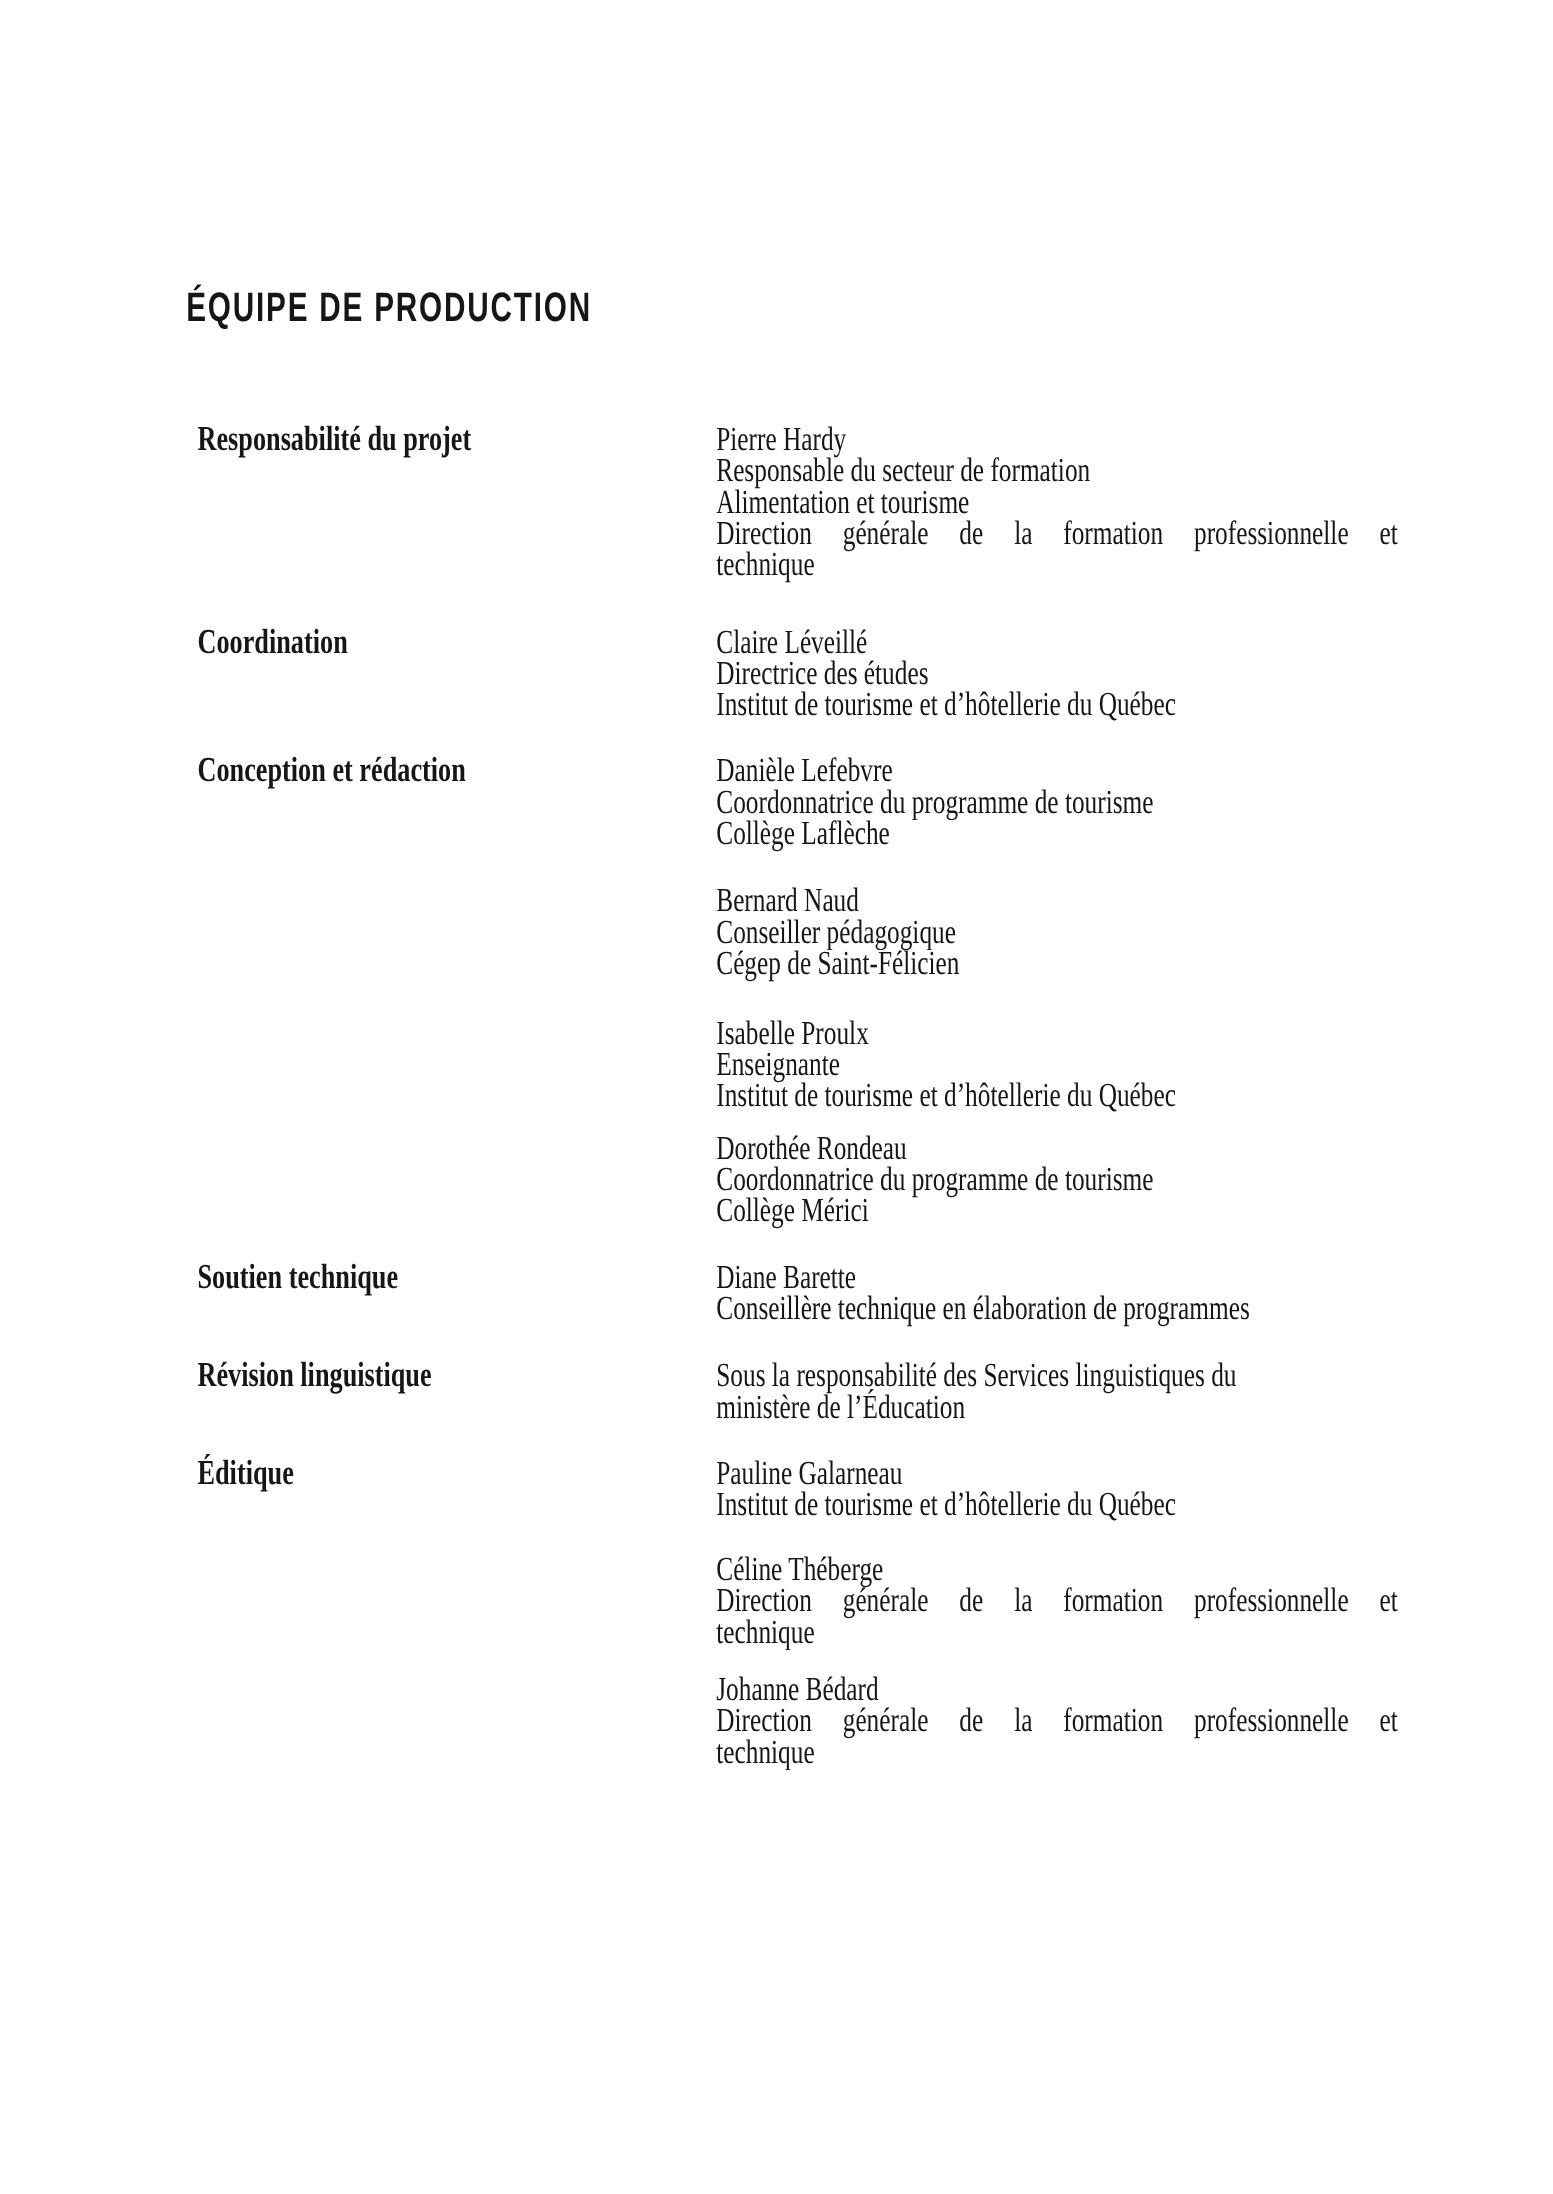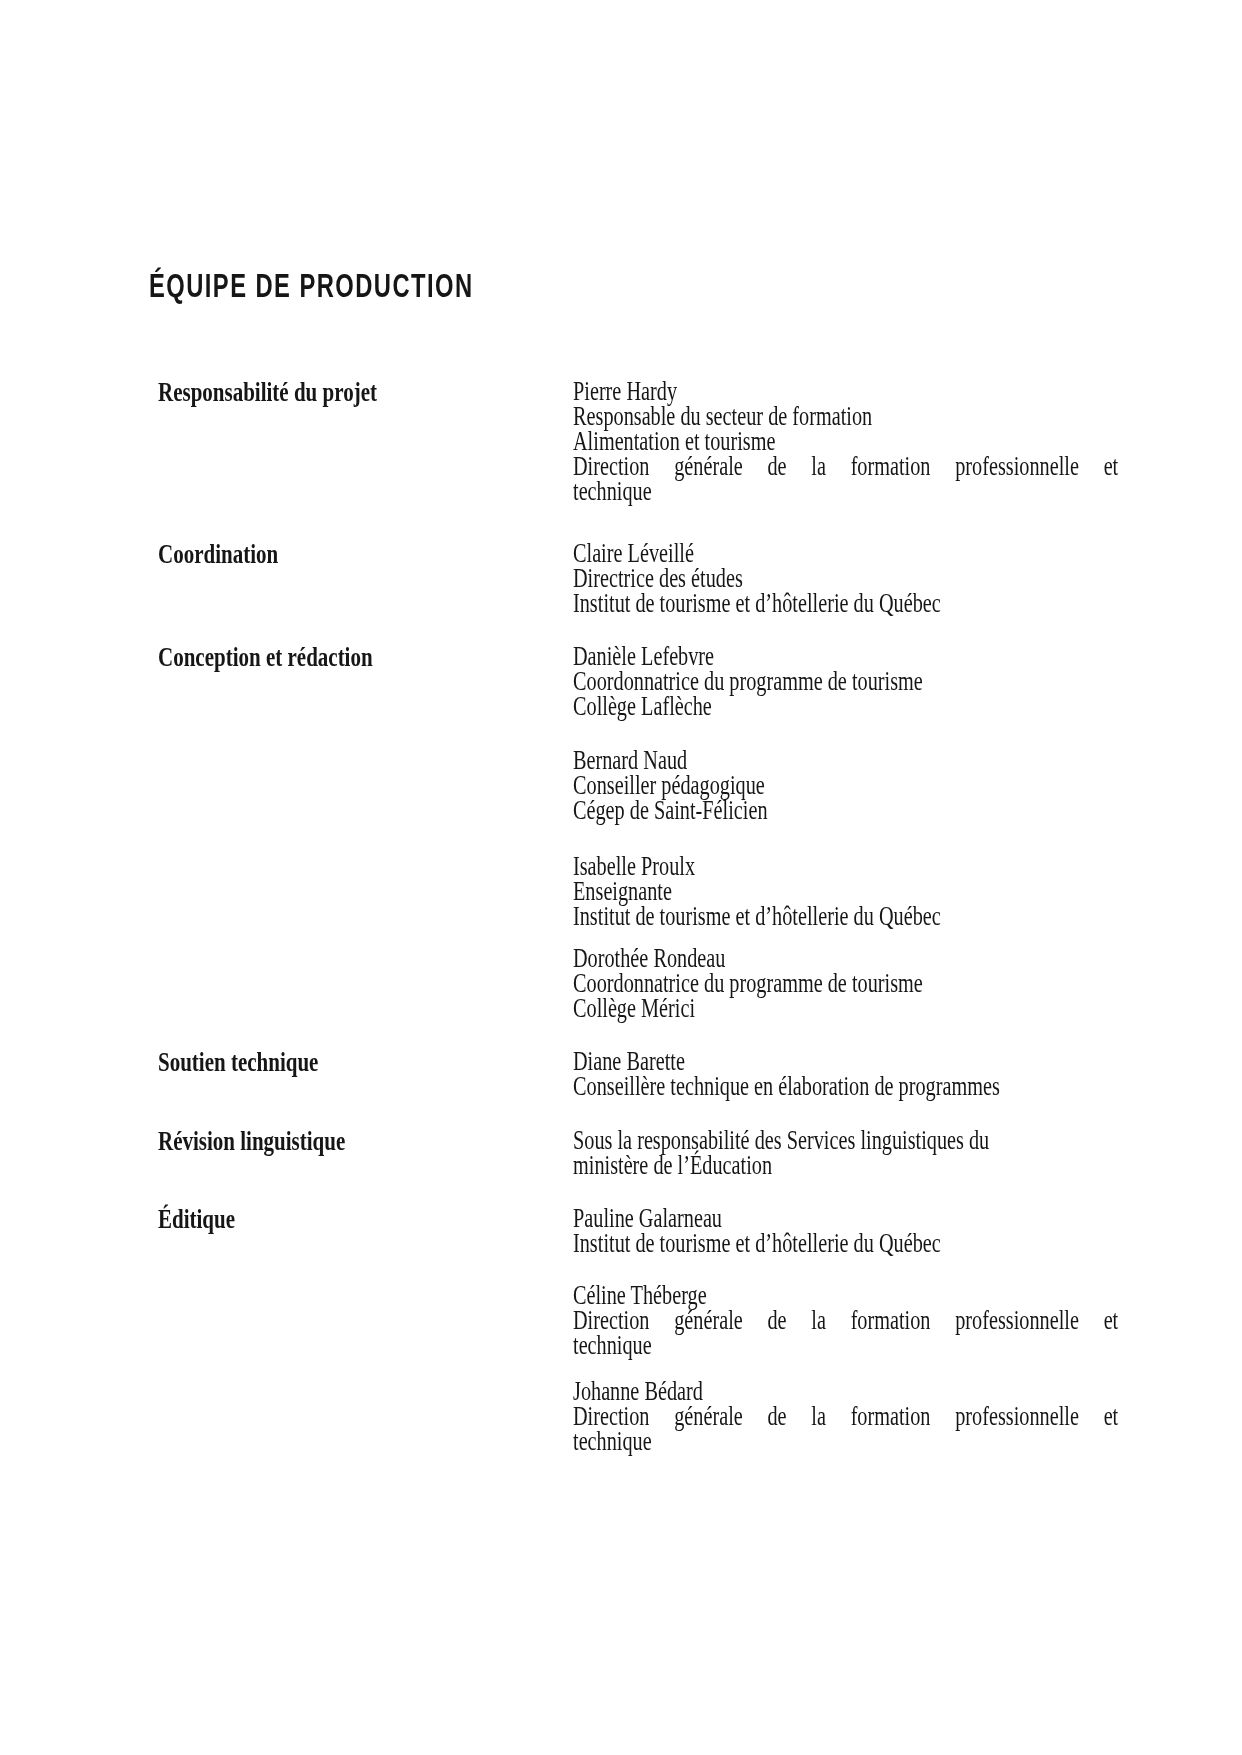--- a/index.html
+++ b/index.html
@@ -8,21 +8,20 @@
     background: #ffffff;
   }
   .page {
     position: relative;
     width: 1242px;
     height: 1598px;
     background: #ffffff;
     overflow: hidden;
     font-family: "Liberation Serif", serif;
     color: #161616;
-    margin-top: 40px;
   }
   .doc-title {
     position: absolute;
     left: 149px;
     top: 229px;
     font-family: "Liberation Sans", sans-serif;
     font-weight: bold;
     font-size: 33px;
     line-height: 33px;
     letter-spacing: 2px;

